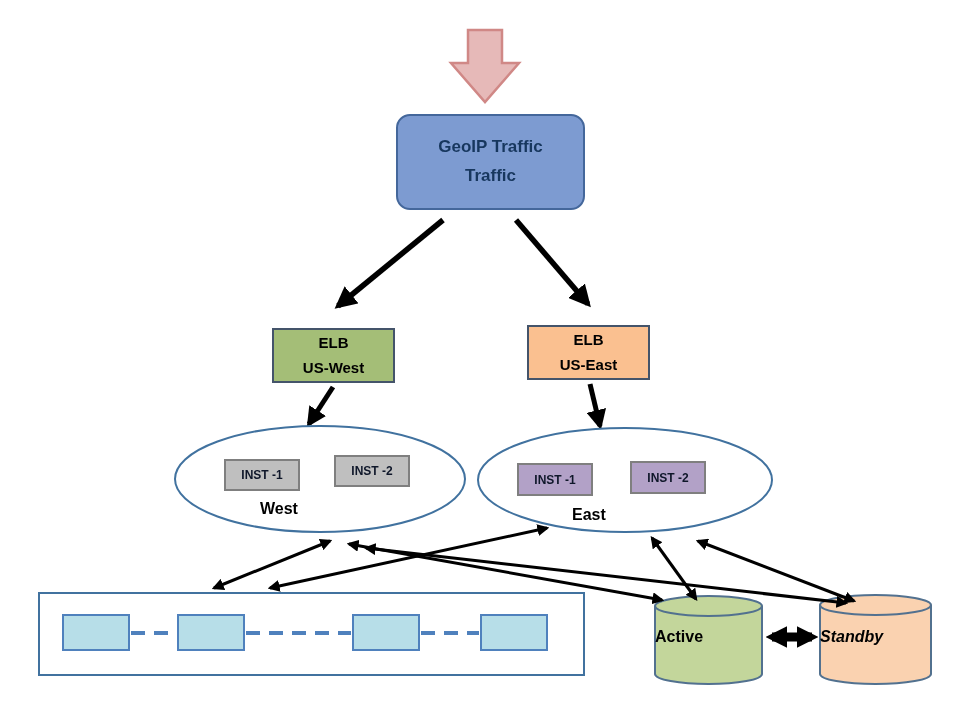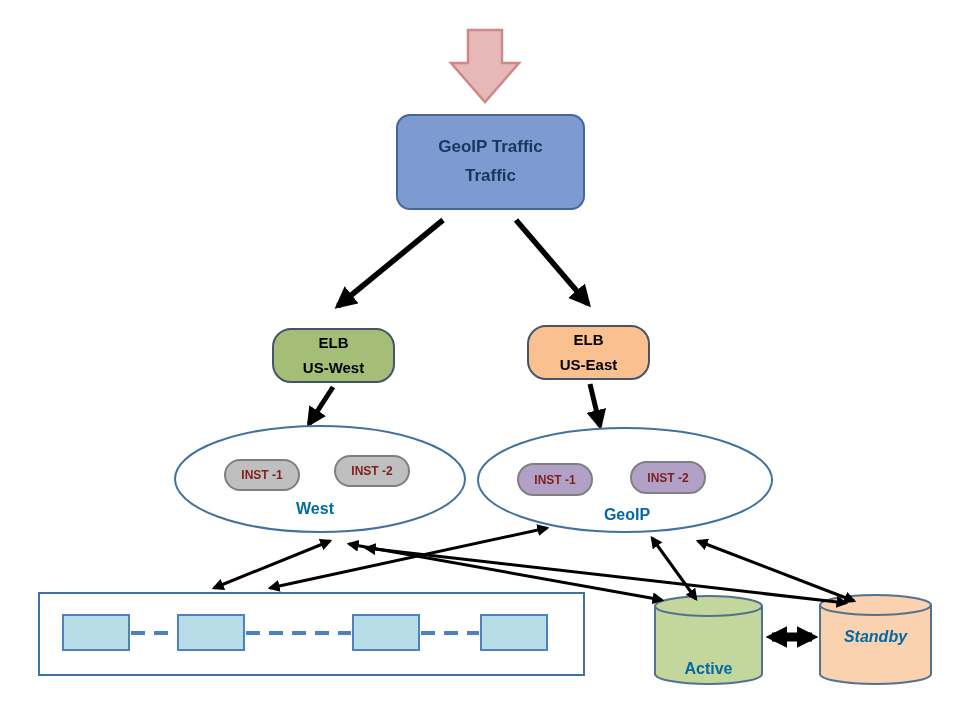--- a/index.html
+++ b/index.html
@@ -5,49 +5,48 @@
   html,body{margin:0;padding:0;background:#fff;}
   .canvas{
     position:relative;width:960px;height:720px;background:#ffffff;
     font-family:"Liberation Sans", sans-serif;overflow:hidden;padding-left:32px;
   }
   .layer{position:absolute;left:0;top:0;width:960px;height:720px;pointer-events:none;}
   .box{
     position:absolute;box-sizing:border-box;display:flex;flex-direction:column;
     align-items:center;justify-content:center;font-weight:bold;text-align:center;
     z-index:2;
-    border-radius:19px;
   }
   .director{
     left:396px;top:114px;width:189px;height:96px;
     background:#7D9BD1;border:2px solid #44679B;border-radius:14px;
     color:#17375E;font-size:17px;line-height:1.7;
   }
   .elb{font-size:15px;color:#000;line-height:1.65;border:2px solid #44546A;}
   .elb-west{left:272px;top:328px;width:123px;height:55px;background:#A4BE77;}
   .elb-east{left:527px;top:325px;width:123px;height:55px;background:#FAC090;}
-  .inst{font-size:12px;color:#7f1d1d;border:2px solid #7F7F7F;}
+  .inst{font-size:12px;color:#0f172a;border:2px solid #7F7F7F;}
   .inst-w1{left:224px;top:459px;width:76px;height:32px;background:#BFBFBF;}
   .inst-w2{left:334px;top:455px;width:76px;height:32px;background:#BFBFBF;}
   .inst-e1{left:517px;top:463px;width:76px;height:33px;background:#B2A1C7;}
   .inst-e2{left:630px;top:461px;width:76px;height:33px;background:#B2A1C7;}
   .memcached-frame{
     position:absolute;left:38px;top:592px;width:547px;height:84px;
     border:2px solid #41729F;background:transparent;box-sizing:border-box;z-index:2;
   }
   .mc-node{position:absolute;width:68px;height:37px;background:#B7DEE8;border:2px solid #4F81BD;box-sizing:border-box;z-index:3;}
   .mc1{left:62px;top:614px;}
   .mc2{left:177px;top:614px;}
   .mc3{left:352px;top:614px;}
   .mc4{left:480px;top:614px;}
-  .lbl{position:absolute;font-weight:bold;color:#0369a1;text-align:center;z-index:4;}
+  .lbl{position:absolute;font-weight:bold;color:#000000;z-index:4;}
   .lbl-west{left:260px;top:500px;width:110px;font-size:16px;}
   .lbl-east{left:572px;top:506px;width:110px;font-size:16px;}
   .lbl-memcached{left:220px;top:650px;width:170px;font-size:16px;}
-  .lbl-active{left:655px;top:628px;width:107px;font-size:16px;margin-top:32px;}
+  .lbl-active{left:655px;top:628px;width:107px;font-size:16px;}
   .lbl-standby{left:820px;top:628px;width:111px;font-size:16px;font-style:italic;}
 </style>
 </head>
 <body>
 
 <div class="canvas">
 
   <svg class="layer" viewBox="0 0 960 720" xmlns="http://www.w3.org/2000/svg">
     <defs>
       <marker id="ah" viewBox="0 0 10 10" refX="8" refY="5" markerWidth="4" markerHeight="4" orient="auto-start-reverse">
@@ -110,21 +109,21 @@
     <div>INST -2</div>
   </div>
   <div class="lbl lbl-west">West</div>
 
   <div class="box inst inst-e1">
     <div>INST -1</div>
   </div>
   <div class="box inst inst-e2">
     <div>INST -2</div>
   </div>
-  <div class="lbl lbl-east">GeoIP</div>
+  <div class="lbl lbl-east">East</div>
 
   <div class="memcached-frame"></div>
   <div class="mc-node mc1"></div>
   <div class="mc-node mc2"></div>
   <div class="mc-node mc3"></div>
   <div class="mc-node mc4"></div>
 
   <div class="lbl lbl-active">Active</div>
   <div class="lbl lbl-standby">Standby</div>
 

